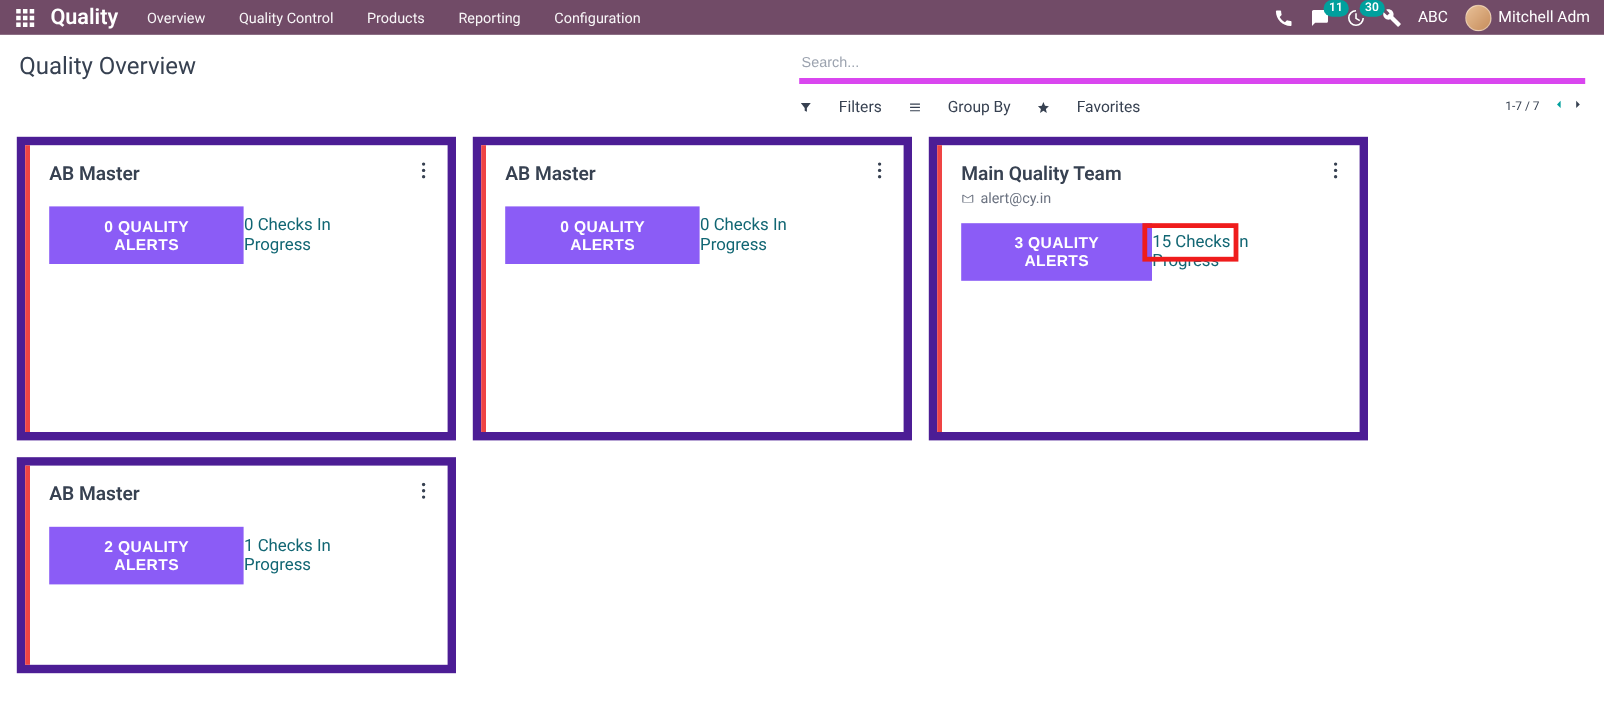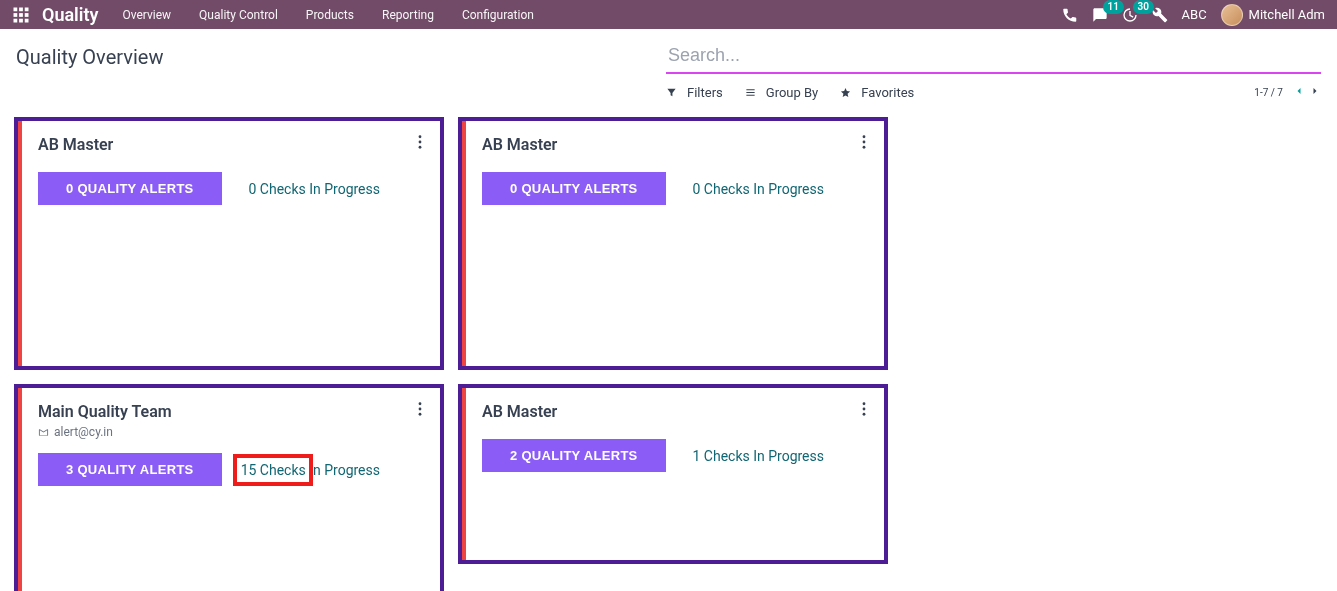--- a/index.html
+++ b/index.html
@@ -18,35 +18,35 @@
 .company-name { font-size: 13px; color: #fff; }
 .user-section { display: flex; align-items: center; gap: 6px; cursor: pointer; }
 .avatar { width: 22px; height: 22px; border-radius: 50%; background: linear-gradient(135deg, #e8c097, #c78d5b); border: 1px solid rgba(255,255,255,0.4); }
 .user-name { font-size: 13px; color: #fff; white-space: nowrap; }
 
 
 .control-panel { padding: 10px 16px 0 16px; }
 .cp-top { display: flex; align-items: center; }
 .page-title { font-size: 20px; font-weight: 400; color: #374151; }
 .search-wrap { margin-left: auto; width: 655px; }
-.search-input { width: 100%; border: none; border-bottom: 2px solid #d946ef; font-size: 18px; padding: 6px 2px; outline: none; color: #6b7280; }
+.search-input { width: 100%; border: none; border-bottom: 5px solid #d946ef; font-size: 12px; padding: 6px 2px; outline: none; color: #6b7280; }
 .search-input::placeholder { color: #9ca3af; }
 .cp-bottom { display: flex; align-items: center; padding: 10px 0 12px 0; }
 .search-options { margin-left: auto; display: flex; align-items: center; gap: 22px; width: 655px; }
-.opt-btn { display: flex; align-items: center; gap: 10px; font-size: 13px; color: #374151; cursor: pointer; }
+.opt-btn { display: flex; align-items: center; gap: 22px; font-size: 13px; color: #374151; cursor: pointer; }
 .opt-btn svg { width: 11px; height: 11px; fill: #374151; }
 .pager-area { margin-left: auto; display: flex; align-items: center; gap: 10px; }
 .pager { font-size: 10px; color: #374151; }
 .pager-btns { display: flex; gap: 4px; }
 .pager-btn svg { width: 12px; height: 14px; fill: #374151; cursor: pointer; }
 .pager-btn.prev svg { fill: #00A09D; }
 
 
 .kanban { display: flex; flex-wrap: wrap; gap: 14px; padding: 0 14px 14px 14px; margin-top: 4px; }
-.card { width: 430px; height: 253px; background: #fff; border: 4px solid #4c1d95; position: relative; padding: 14px 16px 16px 20px; display: flex; flex-direction: column; }
+.card { width: 366px; height: 253px; background: #fff; border: 7px solid #4c1d95; position: relative; padding: 14px 16px 16px 20px; display: flex; flex-direction: column; }
 .card-bar { position: absolute; left: 0; top: 0; bottom: 0; width: 4px; background: #ef4444; }
 .card-head { display: flex; align-items: flex-start; }
 .card-title { font-size: 16px; font-weight: 600; color: #374151; }
 .card-email { font-size: 12px; color: #6b7280; margin-top: 4px; display: flex; align-items: center; gap: 5px; }
 .card-email svg { width: 11px; height: 11px; fill: #6b7280; }
 .card-menu { margin-left: auto; cursor: pointer; padding: 0 2px; }
 .card-menu svg { width: 4px; height: 14px; fill: #374151; }
 .card-body { display: flex; align-items: center; margin-top: 18px; }
 .card-body.with-email { margin-top: 14px; }
 .alerts-btn { background: #8b5cf6; color: #fff; font-size: 13px; font-weight: 700; padding: 9px 28px; border: none; cursor: pointer; letter-spacing: 0.3px; }

